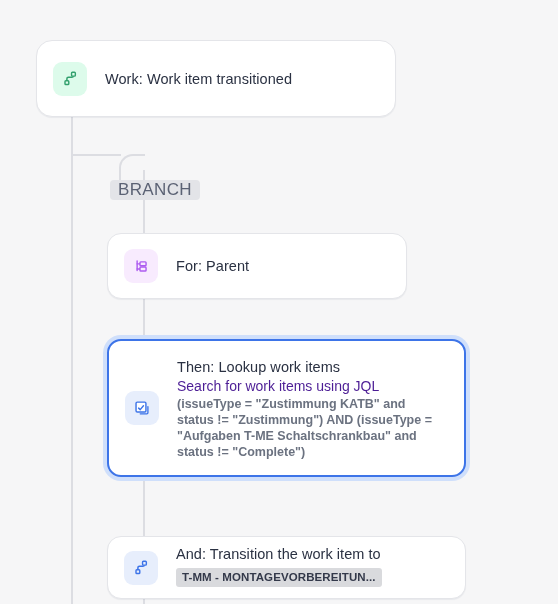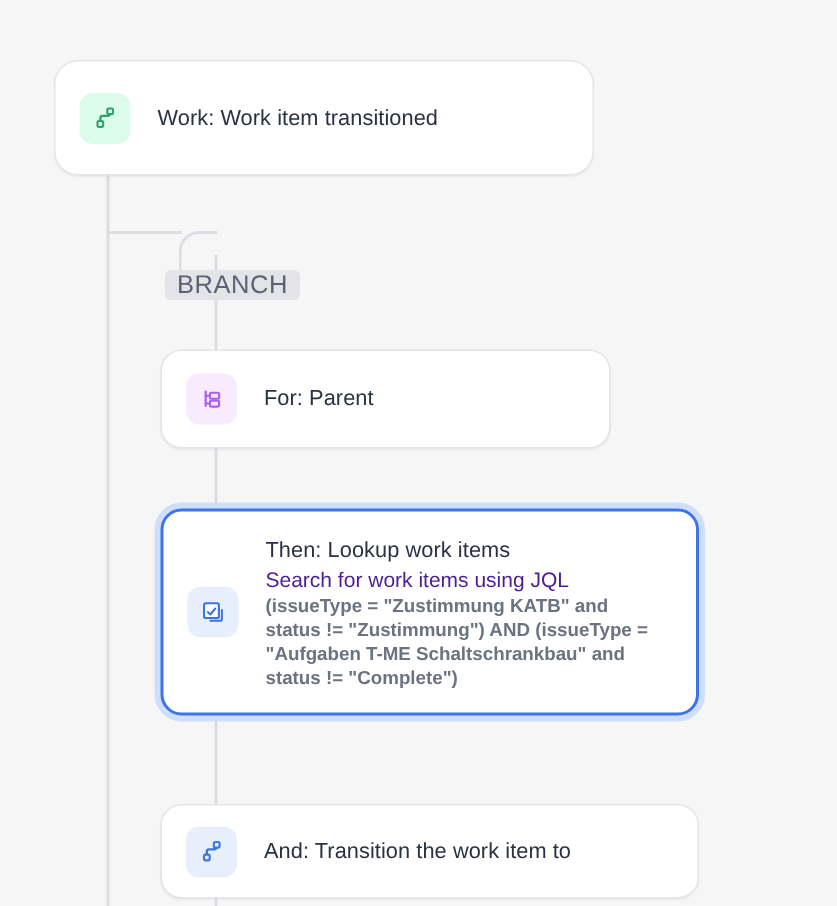--- a/index.html
+++ b/index.html
@@ -229,16 +229,17 @@
   <div class="card card-transition">
     <div class="icon-tile tile-blue">
       <svg width="19" height="19" viewBox="0 0 20 20" fill="none">
         <path d="M6.2 13.6 L6.2 10.3 C6.2 9.4 6.9 8.7 7.8 8.7 L11.4 8.7 C12.3 8.7 13 8 13 7.1 L13 5.9" stroke="#3d74e8" stroke-width="1.6" stroke-linecap="round" stroke-linejoin="round"></path>
         <rect x="4.2" y="12.4" width="4" height="4" rx="0.9" fill="#e7eefc" stroke="#3d74e8" stroke-width="1.5"></rect>
         <rect x="11.1" y="3.5" width="4" height="4" rx="0.9" fill="#e7eefc" stroke="#3d74e8" stroke-width="1.5"></rect>
       </svg>
     </div>
     <div class="card-body">
       <div class="card-title">And: Transition the work item to</div>
+      <div class="badge">T-MM - MONTAGEVORBEREITUN...</div>
     </div>
   </div>
 
 </div>
 
 </body></html>

